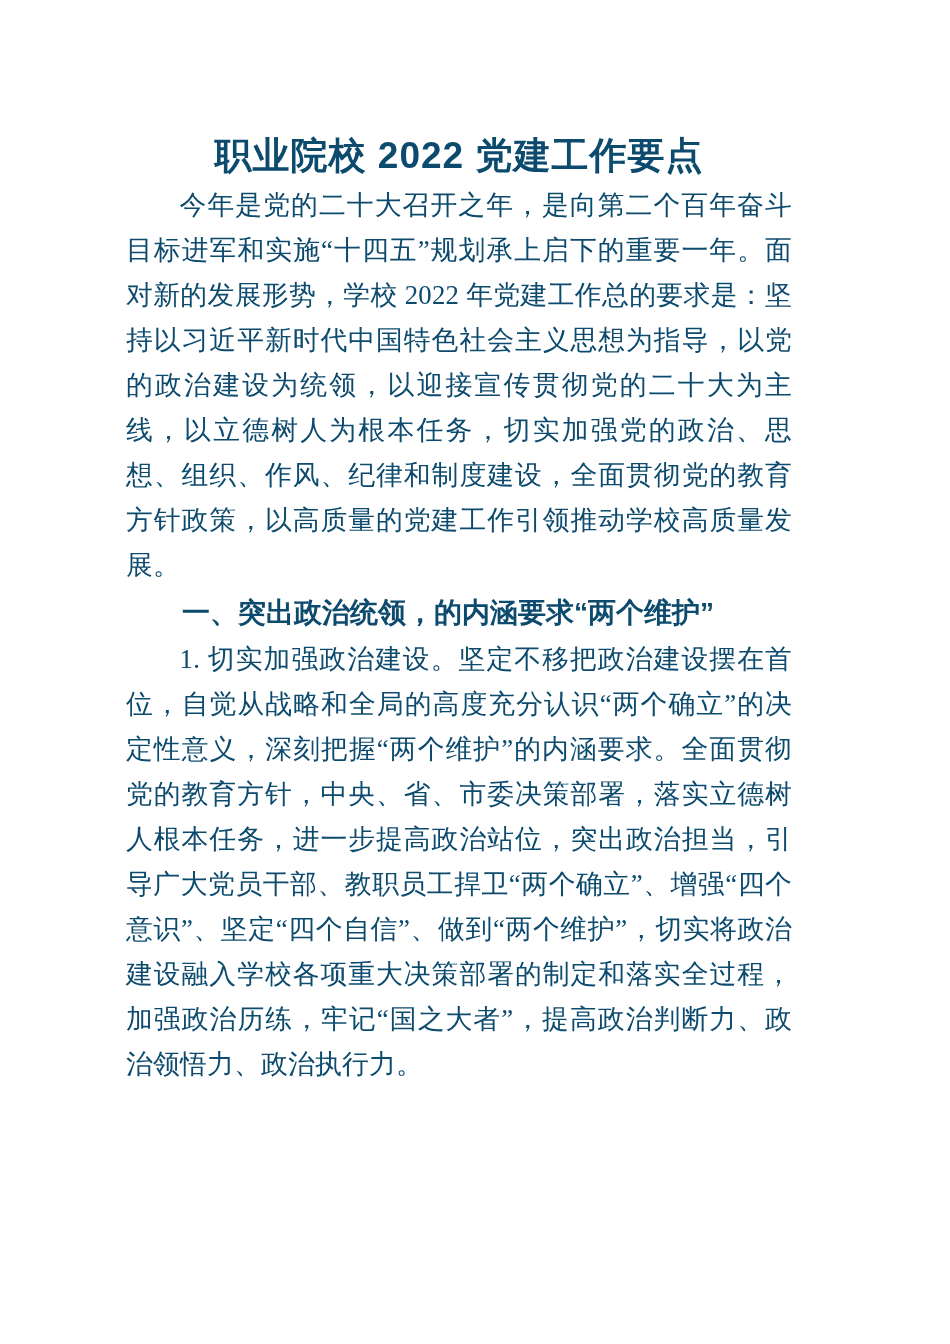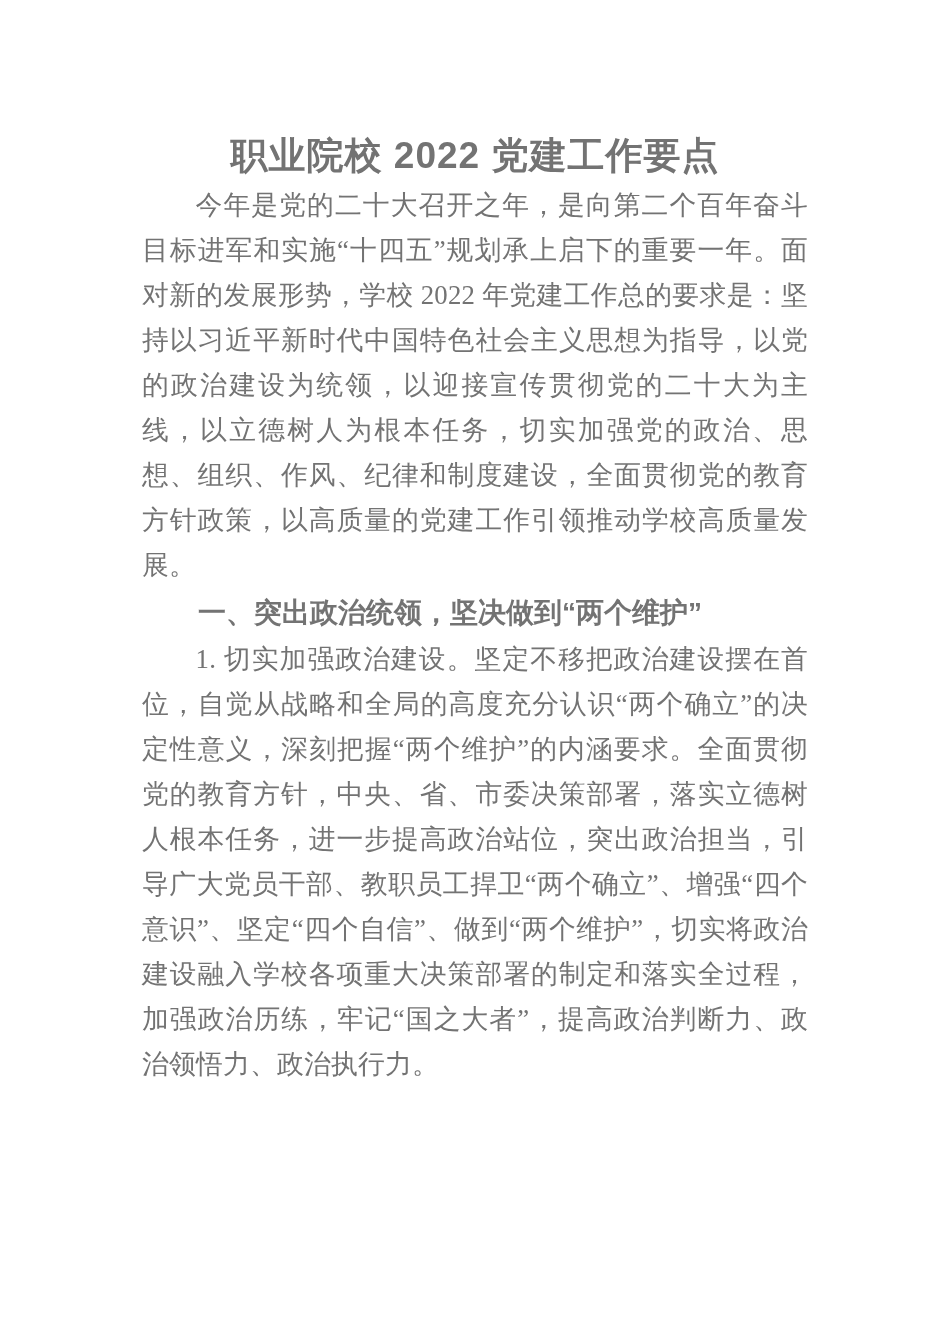--- a/index.html
+++ b/index.html
@@ -9,24 +9,24 @@
   }
   .page {
     position: relative;
     width: 950px;
     height: 1344px;
     background: #ffffff;
     overflow: hidden;
   }
   .doc {
     position: absolute;
-    left: 142px;
+    left: 126px;
     top: 128px;
     width: 666px;
-    color: #737373;
+    color: #0c4a6e;
   }
   .doc-title {
     margin: 0;
     font-family: "Liberation Sans", "DejaVu Sans", sans-serif;
     font-weight: 700;
     font-size: 37px;
     line-height: 55px;
     text-align: center;
     letter-spacing: 1px;
     white-space: nowrap;
@@ -51,16 +51,16 @@
     white-space: nowrap;
   }
 </style>
 </head>
 <body>
 
 <div class="page">
   <div class="doc">
     <h1 class="doc-title">职业院校 2022 党建工作要点</h1>
     <p class="body-para">今年是党的二十大召开之年，是向第二个百年奋斗目标进军和实施“十四五”规划承上启下的重要一年。面对新的发展形势，学校 2022 年党建工作总的要求是：坚持以习近平新时代中国特色社会主义思想为指导，以党的政治建设为统领，以迎接宣传贯彻党的二十大为主线，以立德树人为根本任务，切实加强党的政治、思想、组织、作风、纪律和制度建设，全面贯彻党的教育方针政策，以高质量的党建工作引领推动学校高质量发展。</p>
-    <h2 class="section-heading">一、突出政治统领，坚决做到“两个维护”</h2>
+    <h2 class="section-heading">一、突出政治统领，的内涵要求“两个维护”</h2>
     <p class="body-para">1. 切实加强政治建设。坚定不移把政治建设摆在首位，自觉从战略和全局的高度充分认识“两个确立”的决定性意义，深刻把握“两个维护”的内涵要求。全面贯彻党的教育方针，中央、省、市委决策部署，落实立德树人根本任务，进一步提高政治站位，突出政治担当，引导广大党员干部、教职员工捍卫“两个确立”、增强“四个意识”、坚定“四个自信”、做到“两个维护”，切实将政治建设融入学校各项重大决策部署的制定和落实全过程，加强政治历练，牢记“国之大者”，提高政治判断力、政治领悟力、政治执行力。</p>
   </div>
 </div>
 
 </body></html>

